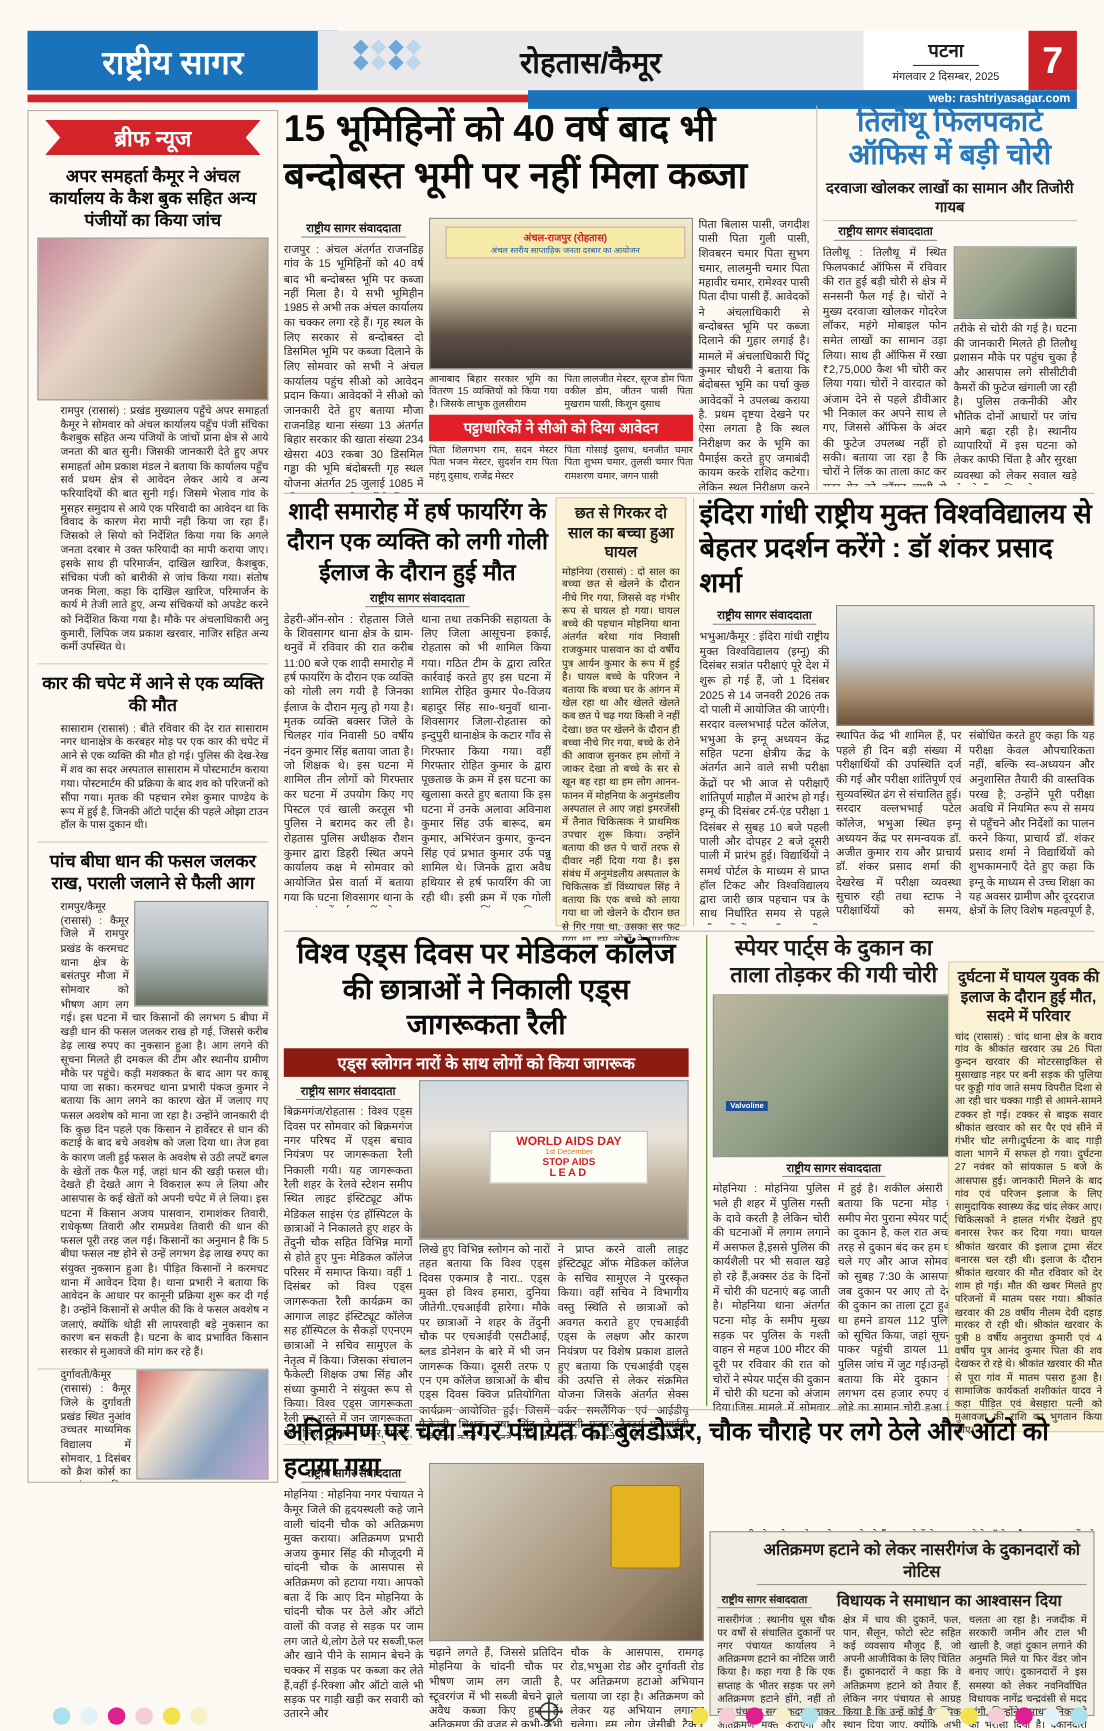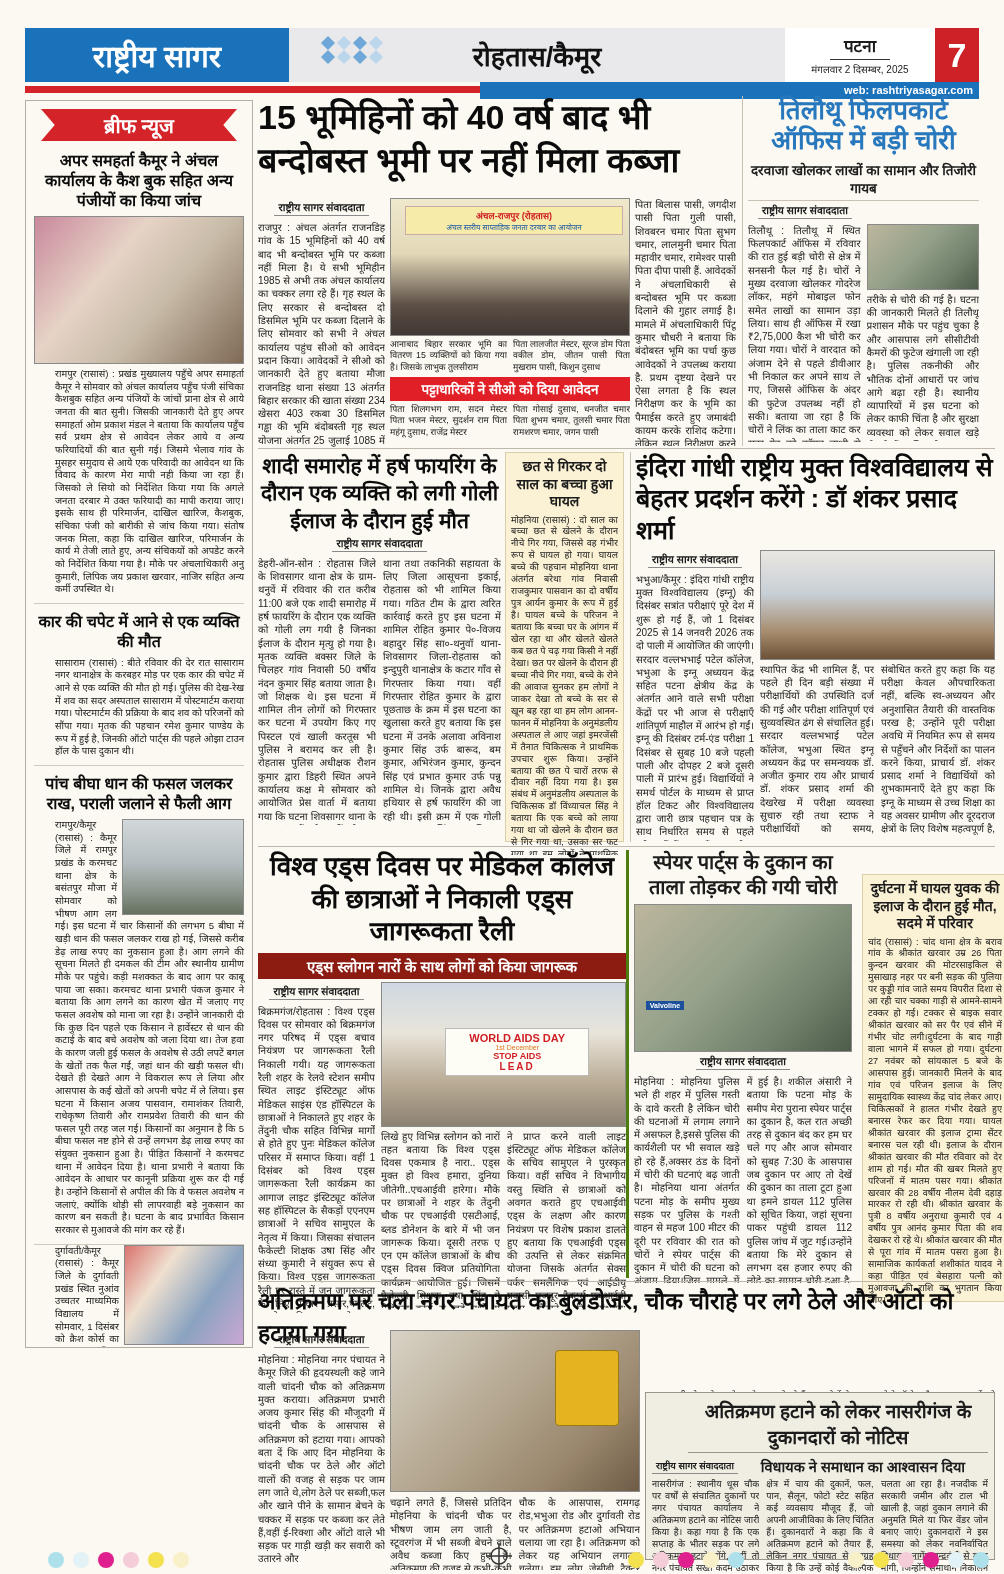--- a/index.html
+++ b/index.html
@@ -87,34 +87,34 @@
   .ignou-grid{display:grid;grid-template-columns:118px 1fr;column-gap:6px;height:288px;margin-top:4px;}
   .ignou-right .photo{width:100%;height:110px;margin-bottom:3px;}
   .ignou-right .two-col{height:172px;}
   
   .aids{position:absolute;left:258px;top:850px;width:368px;height:428px;}
   .aids-head{font-size:26px;font-weight:bold;text-align:center;line-height:1.25;color:#0b0b0b;}
   .maroon-banner{background:#8c1b12;color:#fff;font-weight:bold;font-size:15px;text-align:center;padding:3px 0;margin:5px 0 3px;}
   .aids-grid{display:grid;grid-template-columns:117px 1fr;column-gap:6px;height:330px;}
   .aids-right .photo{width:100%;height:145px;margin-bottom:3px;}
   .aids-right .two-col{height:178px;}
-  .spare{position:absolute;left:626px;top:850px;width:226px;height:428px;border-left:3px solid #4d7c0f;padding-left:5px;box-sizing:border-box;}
+  .spare{position:absolute;left:642px;top:850px;width:226px;height:428px;border-left:1px solid #4d7c0f;padding-left:5px;box-sizing:border-box;}
   .spare-head{font-size:20px;font-weight:bold;text-align:center;line-height:1.25;}
   .spare .photo{width:100%;height:148px;margin:4px 0 2px;}
   .spare .two-col{height:210px;}
   .durghatna{position:absolute;left:862px;top:874px;width:146px;height:428px;}
   
   .bz-head{position:absolute;left:258px;top:1284px;width:737px;height:40px;font-size:23px;font-weight:bold;color:#0b0b0b;}
   .bz-col1{position:absolute;left:258px;top:1330px;width:127px;height:240px;}
   .bz-photo{position:absolute;left:390px;top:1330px;width:250px;height:162px;}
   .bz-caps{position:absolute;left:390px;top:1496px;width:250px;height:74px;display:grid;grid-template-columns:1fr 1fr;column-gap:7px;}
   .bz-mini{position:absolute;left:645px;top:1390px;width:350px;height:56px;display:grid;grid-template-columns:1fr 1fr 1fr;column-gap:8px;}
   .nas-box{position:absolute;left:645px;top:1392px;width:350px;height:168px;background:#f0ede2;border:1px solid #9a958a;
            padding:5px 6px;box-sizing:border-box;}
-  .nas-head{font-size:19px;font-weight:bold;text-align:center;border-bottom:1px solid #9a958a;padding-bottom:2px;margin-left:36px;}
+  .nas-head{font-size:15px;font-weight:bold;text-align:center;border-bottom:1px solid #9a958a;padding-bottom:2px;margin-left:36px;}
   .nas-row{display:flex;align-items:center;margin:3px 0;}
   .nas-row .byline{margin:0;font-size:9.5px;}
   .nas-sub{flex:1;font-size:14.5px;font-weight:bold;text-align:center;}
   .nas-cols{display:grid;grid-template-columns:1fr 1fr 1fr;column-gap:7px;height:104px;overflow:hidden;}
   
   .dots{position:absolute;display:flex;gap:9px;}
   .dots i{width:16px;height:16px;border-radius:50%;display:block;}
   .crosshair{position:absolute;left:486px;top:1543px;width:26px;height:26px;}
 </style>
 </head>

